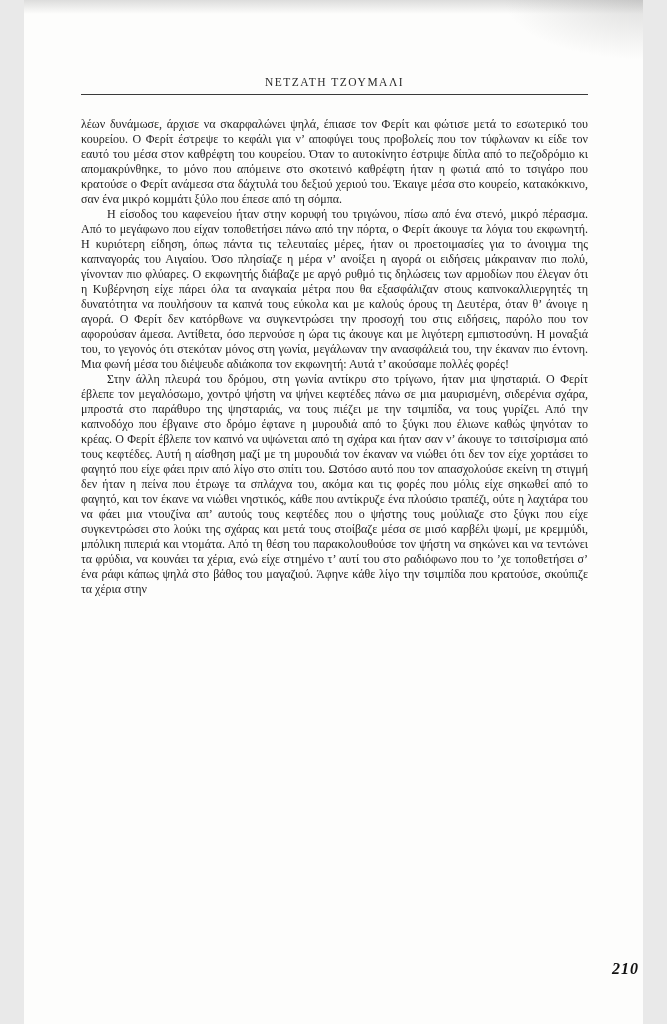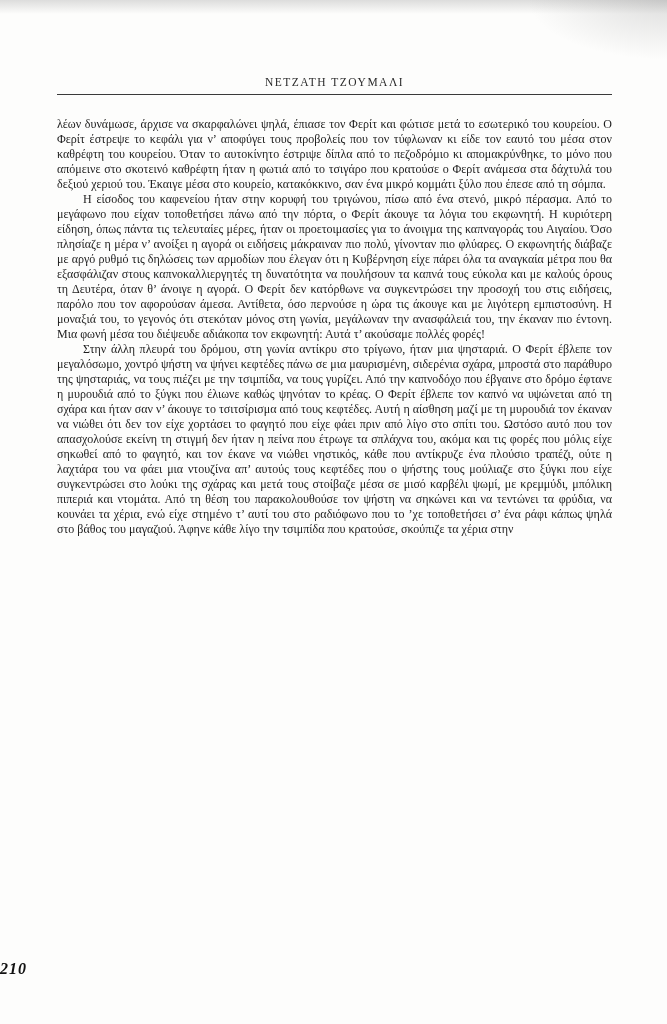--- a/index.html
+++ b/index.html
@@ -2,21 +2,21 @@
 <html lang="el"><head>
 <meta charset="utf-8">
 <style>
   html, body {
     margin: 0;
     padding: 0;
     background: #e9e9e9;
   }
   .page {
     position: relative;
-    width: 667px;
+    width: 619px;
     height: 1024px;
     margin: 0 auto;
     background: #fdfdfc;
     overflow: hidden;
     font-family: "Liberation Serif", "DejaVu Serif", serif;
     color: #1c1c1c;
     box-sizing: border-box;
     padding: 76px 55px 0 57px;
   }
   
@@ -59,22 +59,22 @@
   }
   .body-text p.no-indent {
     text-indent: 0;
   }
   .italic {
   }
   .page-number {
     position: absolute;
     bottom: 46px;
     left: 0;
-    right: 15px;
-    text-align: left;
+    right: 4px;
+    text-align: right;
     font-size: 16px;
     font-weight: bold;
     font-style: italic;
     letter-spacing: 1px;
     color: #111;
   }
 </style>
 </head>
 <body>
 

